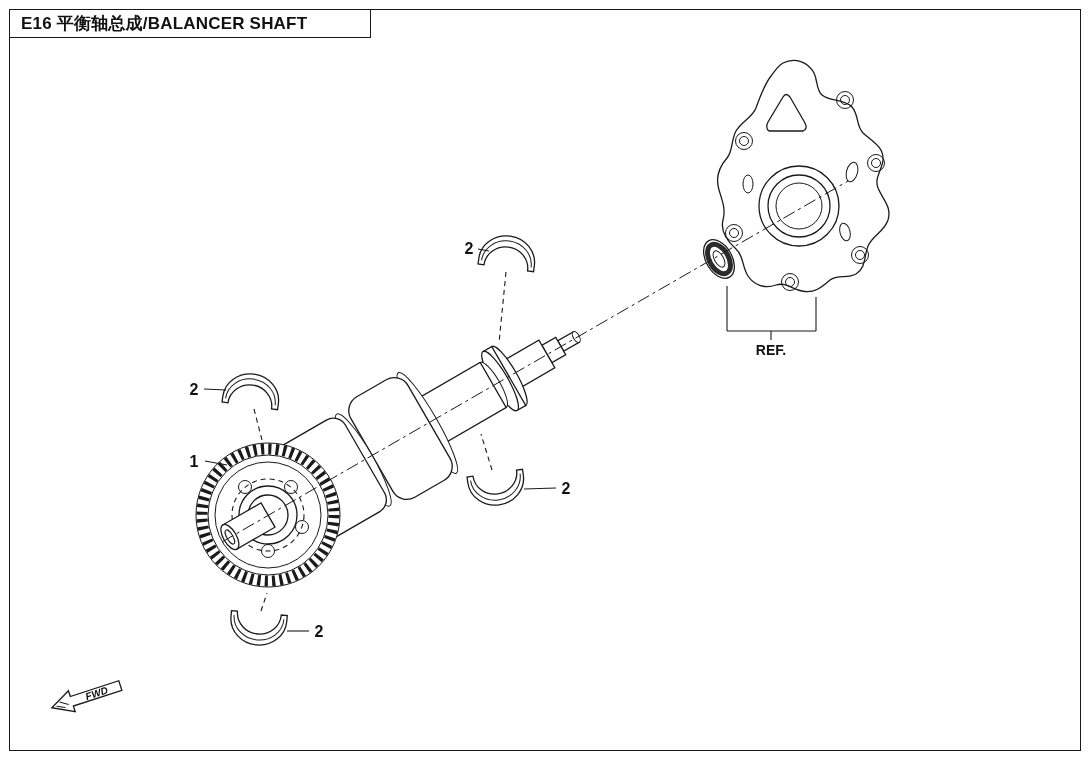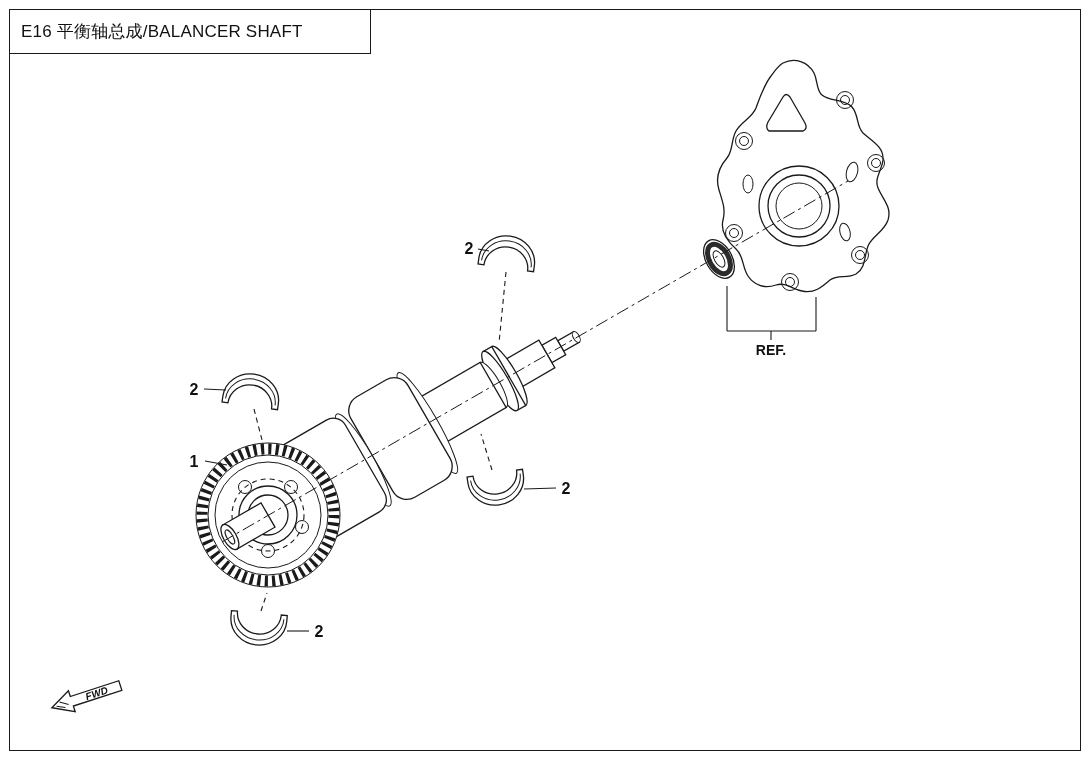--- a/index.html
+++ b/index.html
@@ -1,21 +1,21 @@
 <!DOCTYPE html>
 <html><head>
 <meta charset="utf-8">
 <style>
   *{box-sizing:border-box}
   html,body{margin:0;padding:0;background:#fff}
   body{font-family:"Liberation Sans",sans-serif}
   .page{position:relative;width:1090px;height:760px;background:#fff;overflow:hidden}
   .frame{position:absolute;left:9px;top:9px;width:1072px;height:742px;border:1.5px solid #1a1a1a;background:#fff}
-  .title-box{position:absolute;left:9px;top:9px;width:362px;height:45px;border:1.5px solid #1a1a1a;background:#fff;
-             display:flex;align-items:center;padding:0 11px;font-weight:normal;font-size:17px;color:#111;z-index:5;letter-spacing:.2px;white-space:nowrap}
+  .title-box{position:absolute;left:9px;top:9px;width:362px;height:29px;border:1.5px solid #1a1a1a;background:#fff;
+             display:flex;align-items:center;padding:0 11px;font-weight:bold;font-size:17px;color:#111;z-index:5;letter-spacing:.2px;white-space:nowrap}
   svg.draw{position:absolute;left:0;top:0;z-index:2}
 
   .fw{fill:#fff;stroke:#1a1a1a;stroke-width:1.3}
   .ln{fill:none;stroke:#1a1a1a;stroke-width:1.3}
   .thin{stroke-width:1}
   .teeth{fill:none;stroke:#1a1a1a;stroke-width:11;stroke-dasharray:3.2 4.2}
   .dash{fill:none;stroke:#1a1a1a;stroke-width:1.1;stroke-dasharray:5 4}
   .dashdot{fill:none;stroke:#1a1a1a;stroke-width:1;stroke-dasharray:13 4 3 4}
   .lead{fill:none;stroke:#1a1a1a;stroke-width:1.1}
   .seal{fill:none;stroke:#2b2b2b;stroke-width:5}

